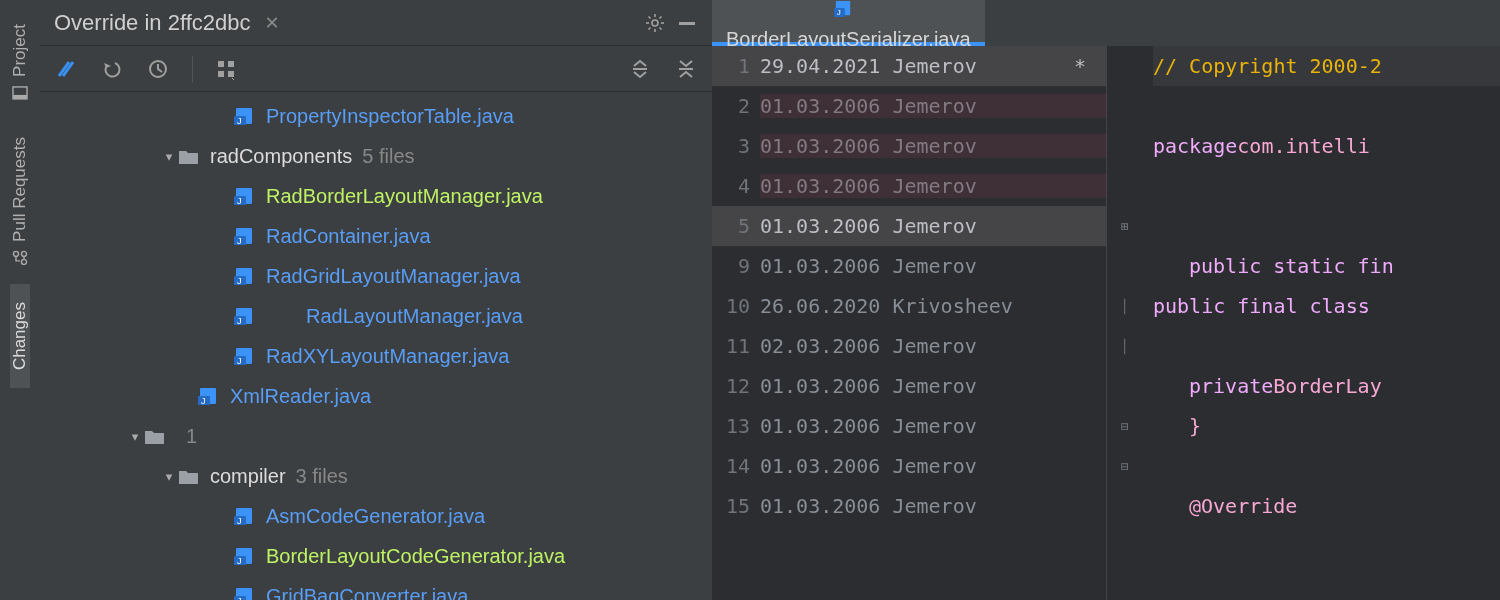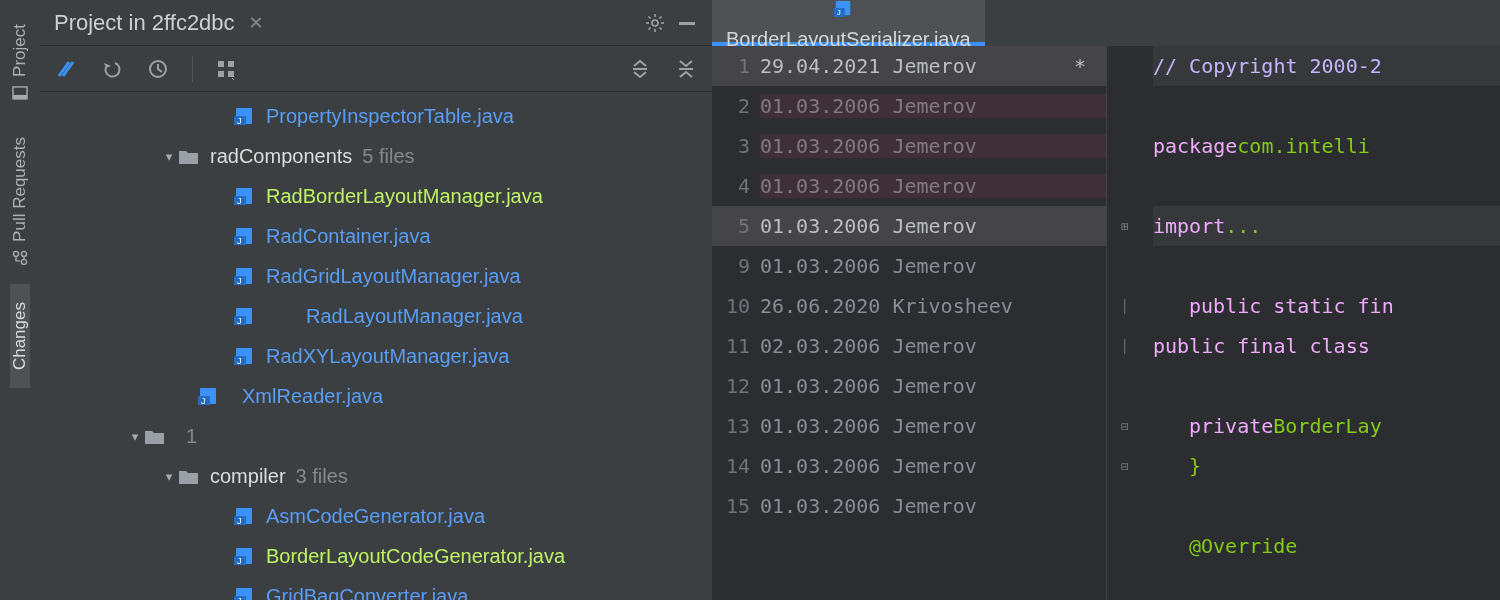--- a/index.html
+++ b/index.html
@@ -186,23 +186,23 @@
   }
   .code-line {
     height: 40px;
     display: flex;
     align-items: center;
     font-size: 20px;
     white-space: nowrap;
     color: #bcbec4;
   }
   .code-line.hl { background: #36383b; }
-  .cm { color: #c4b5fd; }
+  .cm { color: #eab308; }
   .kw { color: #f0abfc; }
-  .id { color: #84cc16; }
+  .id { color: #f9a8d4; }
   svg { display: block; }
 </style>
 </head>
 <body>
 
 <svg width="0" height="0" style="position:absolute">
   <defs>
     <g id="jfile">
       <rect x="2" y="1" width="16" height="16" rx="1" fill="#3b93f7"></rect>
       <rect x="0" y="9" width="12" height="10" rx="1" fill="#256bc4"></rect>
@@ -236,21 +236,21 @@
     <span>Pull Requests</span>
   </div>
   <div class="side-tab active">
     <span>Changes</span>
   </div>
 </div>
 
 <div class="changes-panel">
   <div class="changes-header">
     <div class="changes-title">
-      <span>Project in 2ffc2dbc</span>
+      <span>Override in 2ffc2dbc</span>
       <span class="close-x">✕</span>
     </div>
     <div class="header-icon">
       <svg width="20" height="20" viewBox="0 0 20 20">
           <circle cx="10" cy="10" r="3" fill="none" stroke="#a0a0a0" stroke-width="1.6"></circle>
           <g stroke="#a0a0a0" stroke-width="1.6">
             <line x1="10" y1="1" x2="10" y2="4"></line>
             <line x1="10" y1="16" x2="10" y2="19"></line>
             <line x1="1" y1="10" x2="4" y2="10"></line>
             <line x1="16" y1="10" x2="19" y2="10"></line>
@@ -366,21 +366,21 @@
         <span class="file-label">RadLayoutManager.java</span>
       </div>
       <div class="tree-row" style="padding-left: 194px;">
         <span class="jfile-icon">
           <svg viewBox="0 0 22 18">
             <use href="#jfile"></use>
           </svg>
         </span>
         <span class="file-label">RadXYLayoutManager.java</span>
       </div>
-      <div class="tree-row" style="padding-left: 158px; gap: 12px;">
+      <div class="tree-row" style="padding-left: 158px;">
         <span class="jfile-icon">
           <svg viewBox="0 0 22 18">
             <use href="#jfile"></use>
           </svg>
         </span>
         <span class="file-label">XmlReader.java</span>
       </div>
       <div class="tree-row" style="padding-left: 86px;">
         <span class="chev">▾</span>
         <span class="folder-icon">
@@ -534,24 +534,20 @@
       <div class="code-lines">
         <div class="code-line hl">
             <span class="cm">// Copyright 2000-2</span>
           </div>
         <div class="code-line"></div>
         <div class="code-line">
             <span class="kw">package</span>
             <span class="id"> com.intelli</span>
           </div>
         <div class="code-line"></div>
-        <div class="code-line hl">
-            <span class="kw">import</span>
-            <span class="id"> ...</span>
-          </div>
         <div class="code-line"></div>
         <div class="code-line" style="padding-left:36px">
             <span class="kw">public static fin</span>
           </div>
         <div class="code-line">
             <span class="kw">public final class </span>
           </div>
         <div class="code-line"></div>
         <div class="code-line" style="padding-left:36px">
             <span class="kw">private</span>

